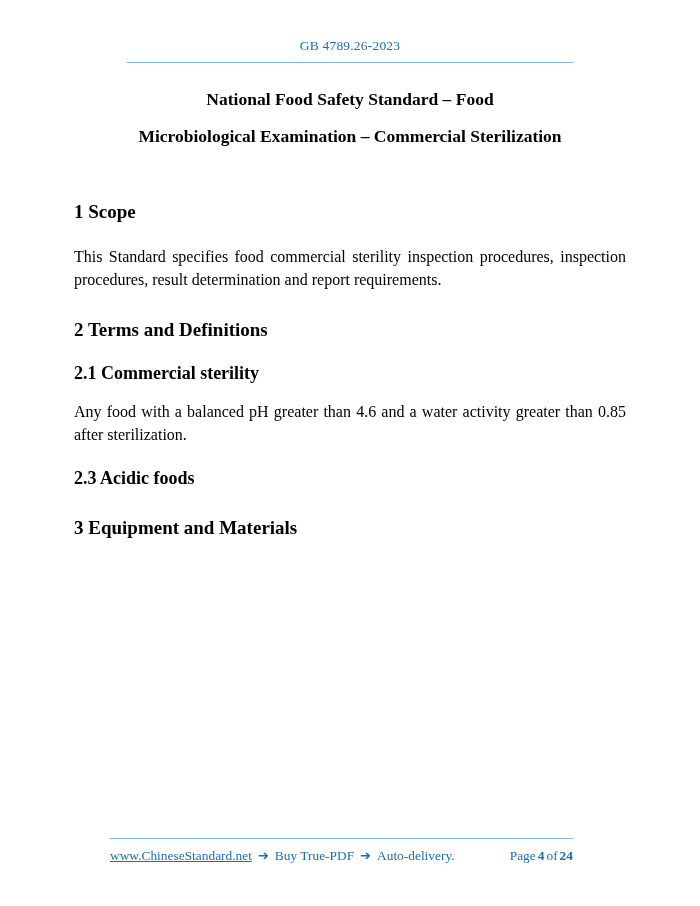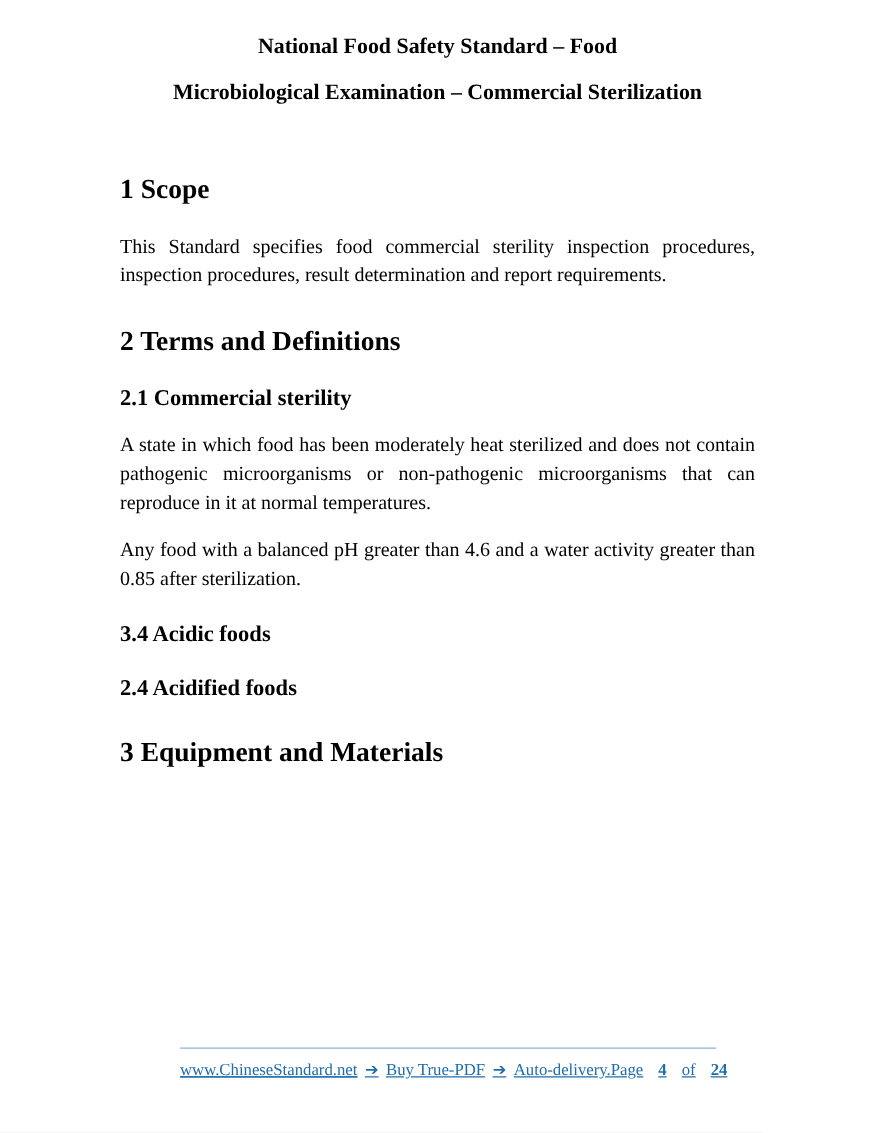--- a/index.html
+++ b/index.html
@@ -27,95 +27,95 @@
     border-bottom:1px solid var(--rule);
     text-align:center;
   }
   .doc-number{
     font-size:13.5px;
     color:var(--accent);
     letter-spacing:.2px;
   }
   
   .doc-main{
-    margin:0 96px;
+    margin:0 74px;
     padding-top:18px;
   }
   .doc-title{
     text-align:center;
     font-weight:bold;
     font-size:17.5px;
     line-height:37px;
     margin-bottom:46px;
   }
   .doc-title span{display:block;}
   h2.sec-heading{
-    font-size:22px;
+    font-size:19px;
     font-weight:bold;
     margin:28px 0 22px 0;
   }
   h3.sub-heading{
     font-size:18px;
     font-weight:bold;
     margin:22px 0 16px 0;
   }
   p.body-par{
     font-size:16px;
     line-height:23px;
     text-align:justify;
     margin:0 0 15px 0;
   }
   
   .page-footer{
     position:absolute;
-    left:144px;right:127px;top:838px;
+    left:110px;right:127px;top:838px;
     border-top:1px solid var(--rule);
     padding-top:9px;
     display:flex;
     justify-content:space-between;
     align-items:baseline;
     font-size:13.4px;
     color:var(--accent);
-    text-decoration:underline;
   }
   .footer-left{display:flex;gap:6px;align-items:baseline;white-space:nowrap;}
   .footer-left a{color:var(--accent);text-decoration:underline;cursor:pointer;}
   .arrow-glyph{font-family:"DejaVu Sans",sans-serif;font-size:13px;}
-  .footer-right{display:flex;gap:12px;align-items:baseline;white-space:nowrap;}
+  .footer-right{display:flex;gap:2px;align-items:baseline;white-space:nowrap;}
   .footer-right strong{font-weight:bold;}
 </style>
 </head>
 <body>
 
 <div class="page">
 
+  <header class="page-header">
+    <div class="doc-number">GB 4789.26-2023</div>
+  </header>
 
   <main class="doc-main">
 
     <h1 class="doc-title">
       <span>National Food Safety Standard – Food</span>
       <span>Microbiological Examination – Commercial Sterilization</span>
     </h1>
 
     <section>
       <h2 class="sec-heading">1 Scope</h2>
       <p class="body-par">This Standard specifies food commercial sterility inspection procedures, inspection procedures, result determination and report requirements.</p>
     </section>
 
     <section>
       <h2 class="sec-heading">2 Terms and Definitions</h2>
 
       <h3 class="sub-heading">2.1 Commercial sterility</h3>
-      <p class="body-par">A state in which food has been moderately heat sterilized and does not contain pathogenic microorganisms or non-pathogenic microorganisms that can reproduce in it at normal temperatures.</p>
 
       <p class="body-par">Any food with a balanced pH greater than 4.6 and a water activity greater than 0.85 after sterilization.</p>
 
-      <h3 class="sub-heading">3.4 Acidic foods</h3>
+      <h3 class="sub-heading">2.3 Acidic foods</h3>
 
-      <h3 class="sub-heading">2.4 Acidified foods</h3>
     </section>
 
     <section>
       <h2 class="sec-heading">3 Equipment and Materials</h2>
 
     </section>
 
   </main>
 
   <footer class="page-footer">

